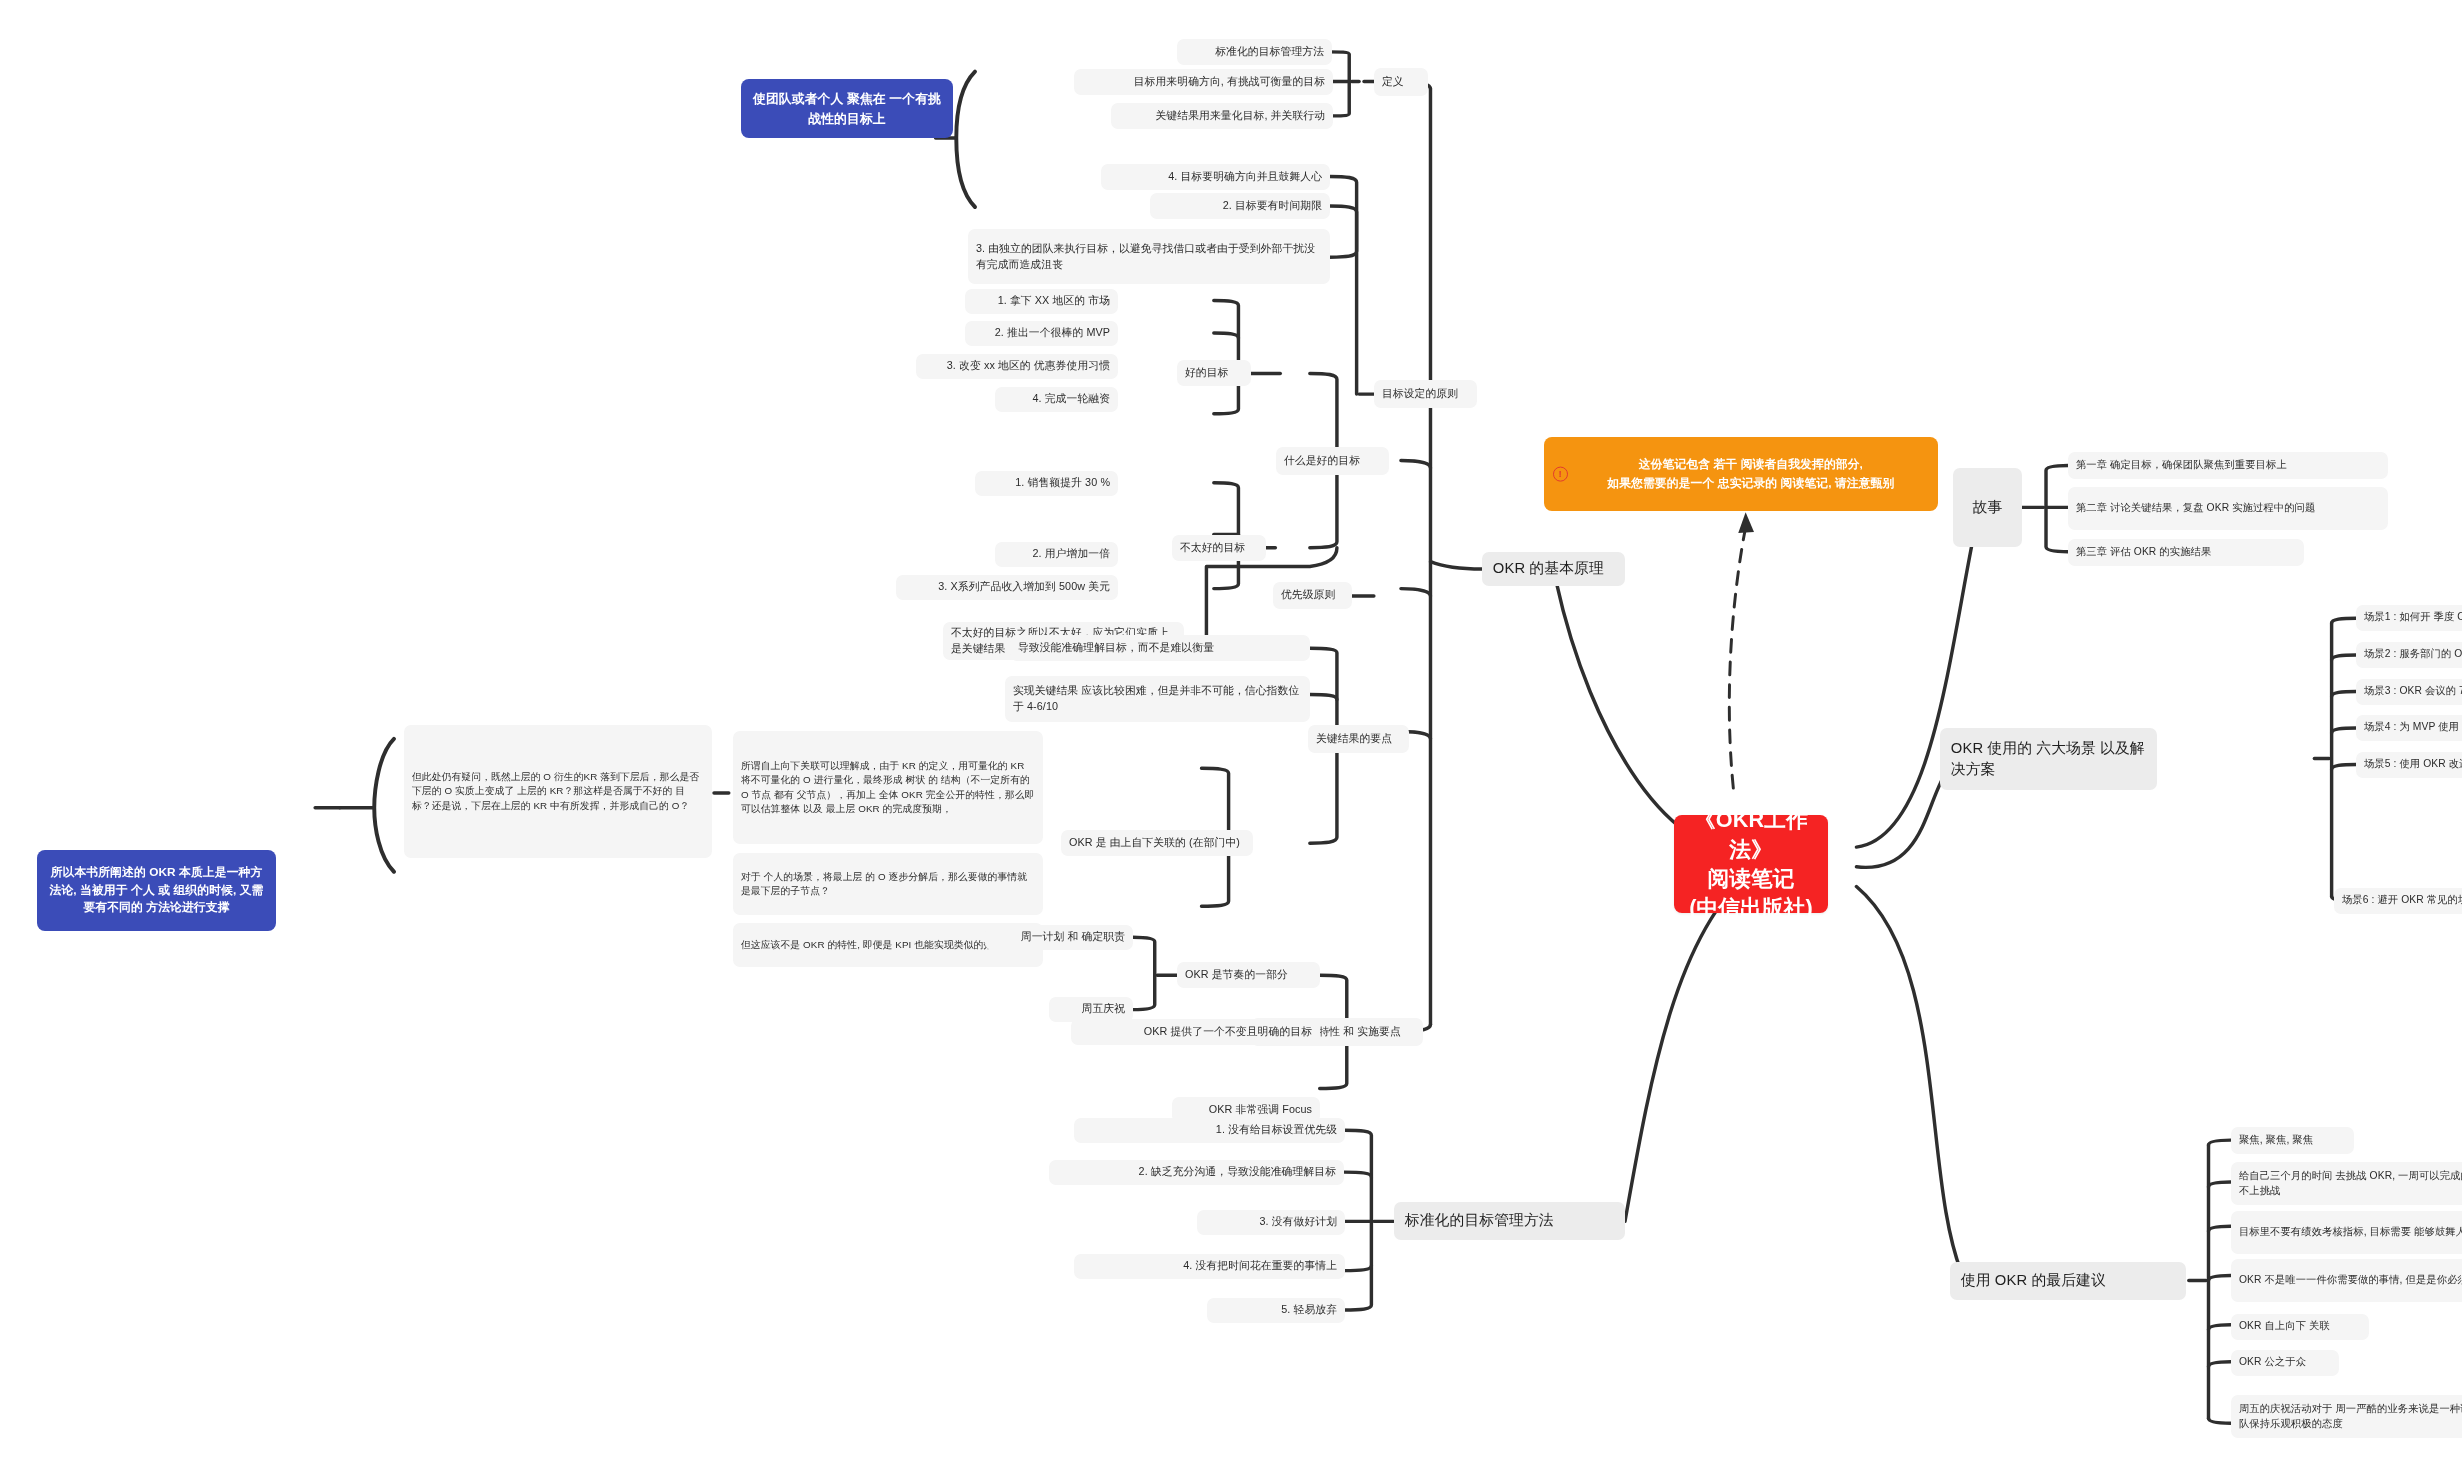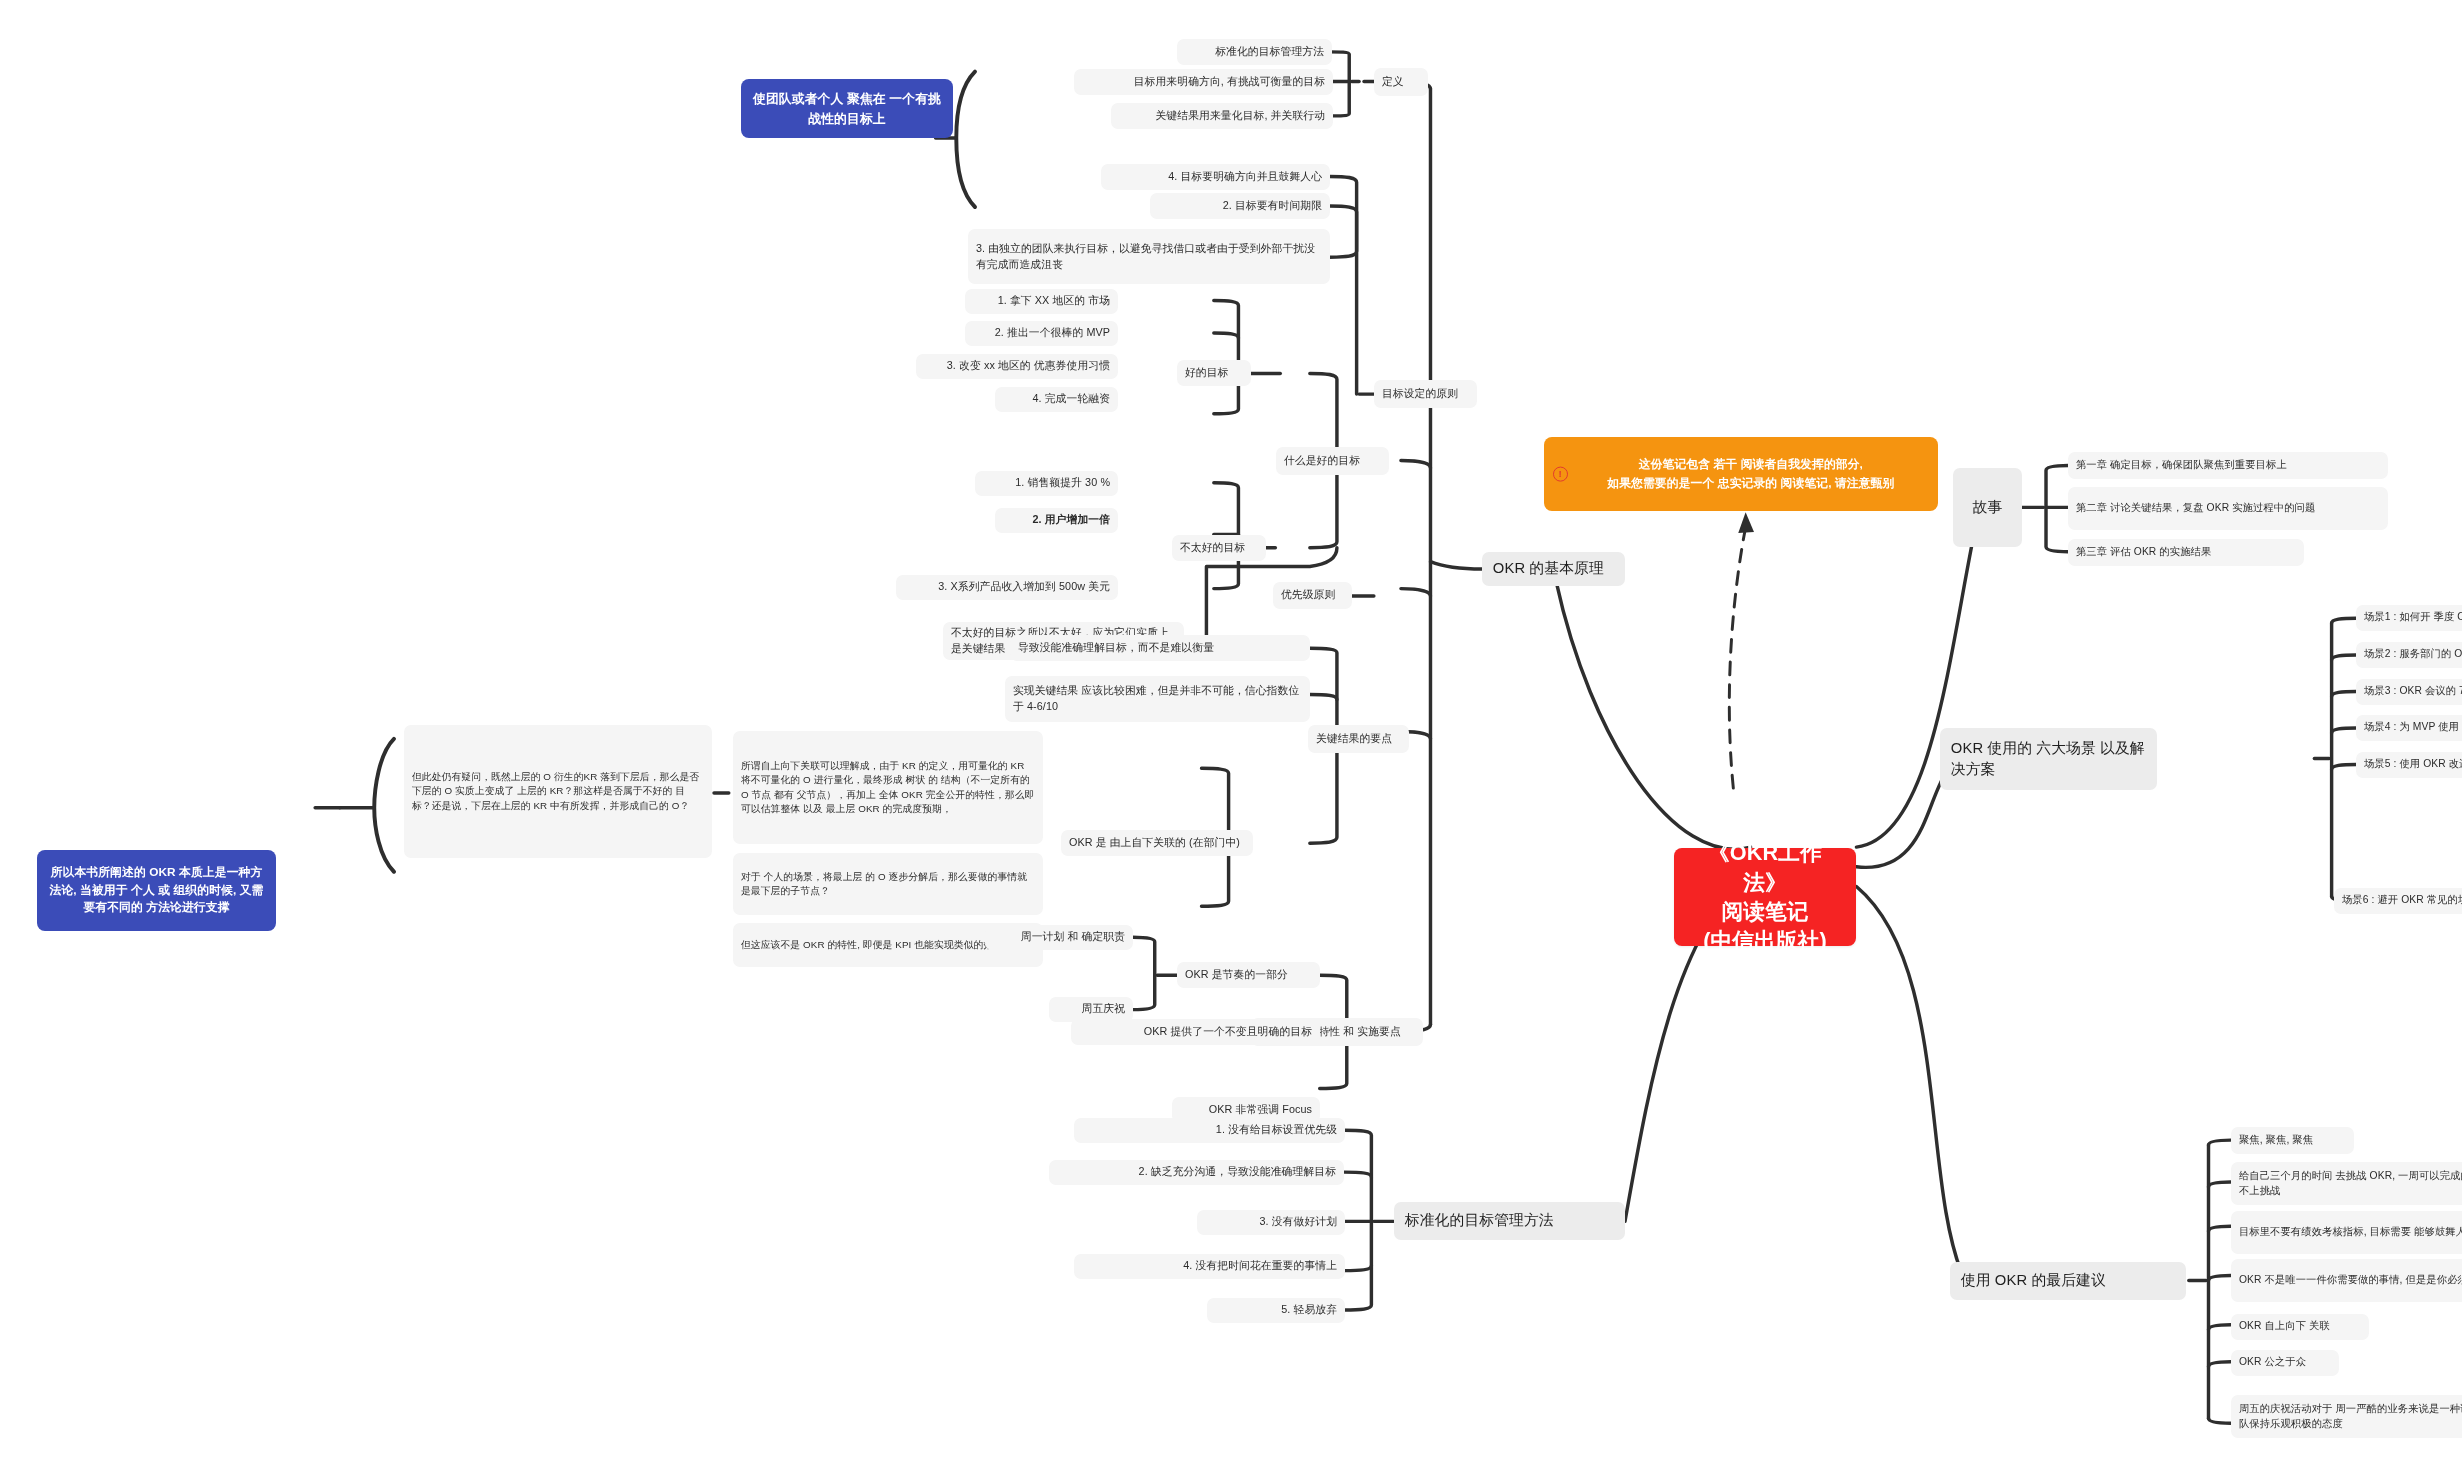--- a/index.html
+++ b/index.html
@@ -166,21 +166,21 @@
 
       <path d="M690,1640 L640,1640"></path>
     </g>
 
     <g fill="none" stroke="#2e2e2e" stroke-width="6" stroke-dasharray="26 20" stroke-linecap="round">
       <path d="M3520,1600 C3500,1400 3520,1200 3545,1070"></path>
     </g>
     <polygon points="3545,1040 3530,1082 3562,1080" fill="#2e2e2e"></polygon>
   </svg>
 
-  <div class="node center" style="left:1674px; top:815px; width:182px; height:98px;margin-top:33px;">《OKR工作法》
+  <div class="node center" style="left:1674px; top:815px; width:154px; height:98px;">《OKR工作法》
 阅读笔记
 (中信出版社)</div>
 
   <div class="node blue" style="left:741px; top:79px; width:212px; height:59px;">使团队或者个人 聚焦在 一个有挑战性的目标上</div>
 
   <div class="node blue" style="left:37px; top:850px; width:239px; height:81px; font-size:11.8px;">所以本书所阐述的 OKR 本质上是一种方法论, 当被用于 个人 或 组织的时候, 又需要有不同的 方法论进行支撑</div>
 
   <div class="node orange" style="left:1544px; top:437px; width:394px; height:74px;">
     <span class="warn-icon">!</span>
     <span>这份笔记包含 若干 阅读者自我发挥的部分,
@@ -202,21 +202,21 @@
   <div class="node" style="left:1276px; top:447px; width:113px; height:27.6px;">什么是好的目标</div>
 
   <div class="node" style="left:1177px; top:360px; width:74px; height:25.6px;">好的目标</div>
   <div class="node r" style="left:965px; top:289px; width:153px; height:24.6px;">1. 拿下 XX 地区的 市场</div>
   <div class="node r" style="left:965px; top:321px; width:153px; height:24.6px;">2. 推出一个很棒的 MVP</div>
   <div class="node r" style="left:916px; top:354px; width:202px; height:24.6px;">3. 改变 xx 地区的 优惠券使用习惯</div>
   <div class="node r" style="left:995px; top:387px; width:123px; height:24.6px;">4. 完成一轮融资</div>
 
   <div class="node" style="left:1172px; top:535px; width:94px; height:25.6px;">不太好的目标</div>
   <div class="node r" style="left:975px; top:471px; width:143px; height:24.6px;">1. 销售额提升 30 %</div>
-  <div class="node r" style="left:995px; top:508px; width:123px; height:24.6px;font-weight:bold;">2. 用户增加一倍</div>
+  <div class="node r" style="left:995px; top:542px; width:123px; height:24.6px;">2. 用户增加一倍</div>
   <div class="node r" style="left:896px; top:575px; width:222px; height:24.6px;">3. X系列产品收入增加到 500w 美元</div>
   <div class="node" style="left:943px; top:622px; width:241px; height:38px;">不太好的目标之所以不太好，应为它们实质上是关键结果</div>
 
   <div class="node" style="left:1273px; top:582px; width:79px; height:26.6px;">优先级原则</div>
 
   <div class="node" style="left:1308px; top:725px; width:101px; height:27.6px;">关键结果的要点</div>
   <div class="node" style="left:1010px; top:635px; width:300px; height:25.6px;">导致没能准确理解目标，而不是难以衡量</div>
   <div class="node" style="left:1005px; top:676px; width:305px; height:46px;">实现关键结果 应该比较困难，但是并非不可能，信心指数位于 4-6/10</div>
 
   <div class="node" style="left:1061px; top:830px; width:192px; height:25.6px;">OKR 是 由上自下关联的 (在部门中)</div>

